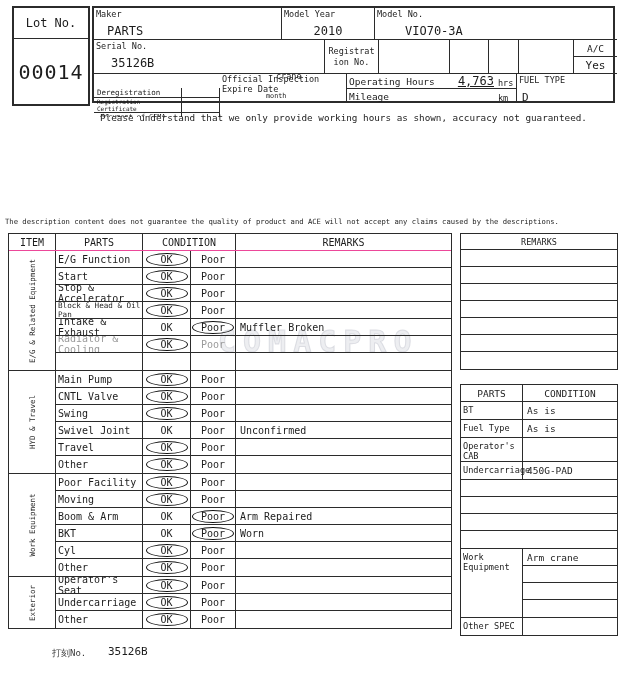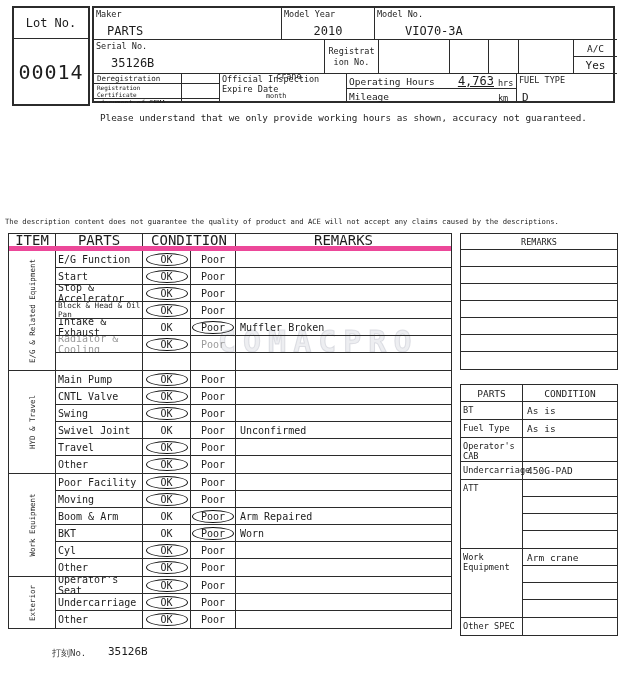--- a/index.html
+++ b/index.html
@@ -39,21 +39,21 @@
   .f-serial { left:0; top:32px; width:231px; height:34px; }
   .f-serial .fval { font-size:12px; padding-left:17px; }
   .f-regno { left:231px; top:32px; width:54px; height:34px; font-size:8.5px; text-align:center; display:flex; align-items:center; justify-content:center; line-height:1.2; overflow-wrap:anywhere; padding:1px; }
   .f-e1 { left:285px; top:32px; width:71px; height:34px; }
   .f-e2 { left:356px; top:32px; width:39px; height:34px; }
   .f-e3 { left:395px; top:32px; width:30px; height:34px; }
   .f-e4 { left:425px; top:32px; width:55px; height:34px; }
   .f-ac { left:480px; top:32px; width:43px; height:34px; }
   .f-ac-top { height:17px; border-bottom:1px solid #2b2b2b; display:flex; align-items:center; justify-content:center; font-size:9.5px; }
   .f-ac-bot { height:16px; display:flex; align-items:center; justify-content:center; font-size:11px; }
-  .f-dereg { left:0; top:66px; width:126px; height:29px; display:flex; flex-direction:column; }
+  .f-dereg { left:0; top:80px; width:126px; height:29px; display:flex; flex-direction:column; }
   .dg-row { flex:1; display:flex; border-bottom:1px solid #2b2b2b; }
   .dg-row:last-child { border-bottom:none; }
   .dg-label { width:88px; border-right:1px solid #2b2b2b; display:flex; align-items:center; padding-left:3px; }
   .dg-1 { font-size:7.5px; } .dg-2 { font-size:6px; } .dg-3 { font-size:6.8px; padding-left:6px !important; }
   .dg-box { flex:1; }
   .f-insp { left:126px; top:66px; width:127px; height:29px; position:absolute; }
   .f-insp .flabel { line-height:1.15; }
   .insp-ym { position:absolute; bottom:1px; left:0; width:100%; }
   .insp-year { margin-left:56px; font-size:8.5px; }
   .insp-month { margin-left:22px; font-size:6.8px;padding-left:24px; }
@@ -65,21 +65,21 @@
   .op-val { font-size:12px;text-decoration:underline; }
   .op-unit { width:22px; font-size:8.5px; text-align:left; padding-left:4px; padding-top:4px; }
   .f-fuel { left:423px; top:66px; width:100px; height:29px; }
   .f-fuel .fval { font-size:11px; padding-left:5px; }
 
   .note { position:absolute; left:100px; top:112px; font-size:9.3px; }
   .disclaimer { position:absolute; left:5px; top:217px; font-size:7.2px; }
 
   
   .mtable { position:absolute; left:8px; top:233px; width:444px; border:1.5px solid #2b2b2b; }
-  .mt-head { display:flex; height:17px; border-bottom:5px solid #ec4899; font-size:14px; }
+  .mt-head { display:flex; height:17px; border-bottom:1px solid #ec4899; font-size:10px; }
   .mt-head > div { display:flex; align-items:center; justify-content:center; border-right:1px solid #2b2b2b; }
   .mh-item { width:47px; } .mh-parts { width:87px; } .mh-cond { width:93px; } .mh-rem { flex:1; border-right:none !important; }
   .mt-group { display:flex; border-bottom:1px solid #2b2b2b; }
   .mt-group:last-child { border-bottom:none; }
   .mt-item-cell { width:47px; border-right:1px solid #2b2b2b; position:relative; }
   .mt-item-label { position:absolute; left:50%; top:50%; transform:translate(-50%,-50%) rotate(-90deg); white-space:nowrap; font-size:7.5px; color:#2a2a2a; }
   .mt-rows { flex:1; display:flex; flex-direction:column; }
   .mt-row { display:flex; height:17px; border-bottom:1px solid #2b2b2b; align-items:stretch; }
   .mt-rows .mt-row:last-child { border-bottom:none; }
   .cell { border-right:1px solid #2b2b2b; display:flex; align-items:center; overflow:hidden; }
@@ -492,21 +492,20 @@
             <div class="st-cond"></div>
           </div>
         </div>
         <div class="st-group">
           <div class="st-part">Undercarriage</div>
           <div class="st-conds">
             <div class="st-cond">450G-PAD</div>
           </div>
         </div>
         <div class="st-group">
-          <div class="st-part">ATT</div>
           <div class="st-conds">
             <div class="st-cond"></div>
             <div class="st-cond"></div>
             <div class="st-cond"></div>
             <div class="st-cond"></div>
           </div>
         </div>
         <div class="st-group">
           <div class="st-part">Work Equipment</div>
           <div class="st-conds">

